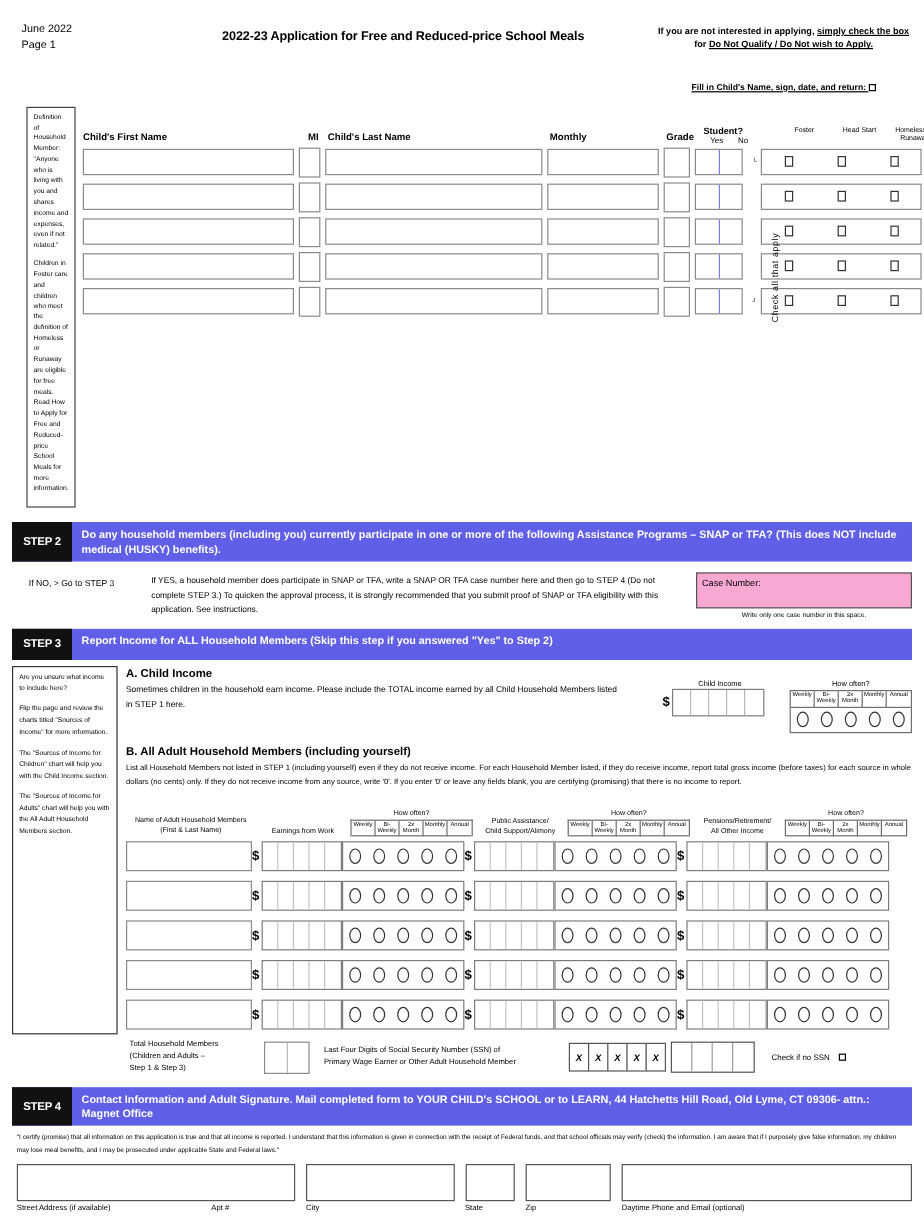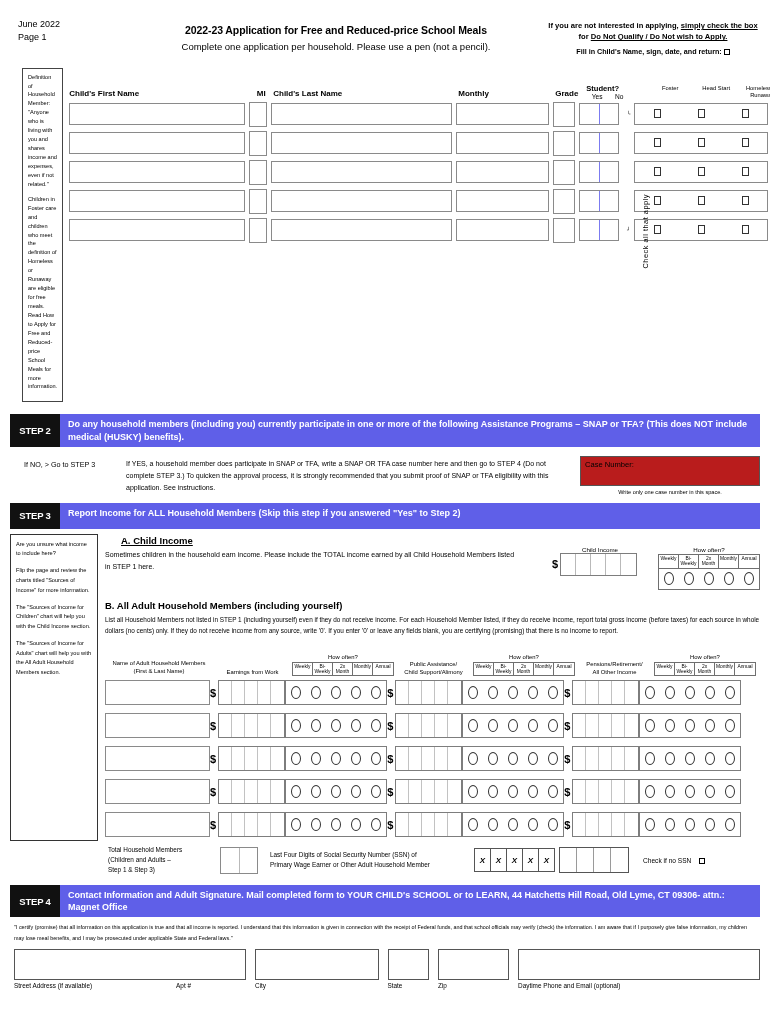--- a/index.html
+++ b/index.html
@@ -17,21 +17,21 @@
 
   
   .hdr { display:flex; padding:18px 8px 4px 18px; align-items:flex-start;justify-content:space-between; }
   .hdr-left { width:110px; font-size:9px; line-height:1.45; }
   .hdr-mid { flex:1; text-align:center; padding-top:6px; }
   .hdr-title { font-size:10.5px; font-weight:bold; letter-spacing:-0.1px; }
   .hdr-sub { font-size:9.5px; margin-top:5px; }
   .hdr-right { width:218px; text-align:center; font-size:7.6px; font-weight:bold;
                line-height:1.5; padding-top:2px; }
   .hdr-right .u { text-decoration:underline; }
-  .hdr-right .fill { margin-top:4px; font-size:7.2px; }
+  .hdr-right .fill { margin-top:25px; font-size:7.2px;text-decoration:underline; }
   .cbx { display:inline-block; width:6px; height:6px; border:1.3px solid #000;
          vertical-align:-1px; background:#fff; }
 
   
   .stepbar { display:flex; align-items:stretch; background:#5f5fe8; margin:0 10px; min-height:26px; }
   .stepbox { width:50px; background:#111; color:#fff; font-size:9.5px; font-weight:bold;
              display:flex; align-items:center; justify-content:center; flex:none; letter-spacing:-0.2px;}
   .steptxt { flex:1; color:#fff; font-weight:bold; font-size:9px; line-height:1.35;
              padding:4px 6px 4px 8px; }
 
@@ -68,29 +68,29 @@
   .bracket { width:11px; display:flex; align-items:center; justify-content:center;
              font-size:5.6px; }
   .vert { writing-mode:vertical-rl; transform:rotate(180deg); font-size:7.4px; letter-spacing:0.5px;
           white-space:nowrap; }
 
   
   .s2 { display:flex; margin:3px 10px 0 10px; align-items:flex-start; }
   .s2a { width:112px; font-size:7.2px; padding:10px 4px 0 14px; }
   .s2b { flex:1; font-size:7px; line-height:1.75; padding:8px 8px 0 4px; }
   .s2c { width:180px; padding-top:6px; }
-  .casebox { border:1px solid #555; height:30px; font-size:7.6px; padding:3px 4px; background:#b91c1c; }
+  .casebox { border:1px solid #555; height:30px; font-size:7.6px; padding:3px 4px; background:#f9a8d4; }
   .casenote { text-align:center; font-size:5.6px; margin-top:3px; }
 
   
   .s3 { display:flex; margin:5px 10px 0 10px; }
   .s3side { width:88px; border:1px solid #333; padding:5px 5px; font-size:5.6px; line-height:1.75; }
   .s3side p { margin:0 0 7px 0; }
   .s3main { flex:1; margin-left:7px; }
-  .hA { font-size:9.5px; font-weight:bold; margin:1px 0 3px 16px;text-decoration:underline; }
+  .hA { font-size:9.5px; font-weight:bold; margin:1px 0 3px 0; }
   .pA { font-size:7px; line-height:1.8; margin:0; width:415px; }
   .childrow { display:flex; align-items:flex-start; margin-top:-28px; justify-content:flex-end; }
   .ci-lbl { font-size:6.2px; text-align:center; width:96px; }
   .ci-boxes { display:flex; align-items:center; }
   .dollar { font-weight:bold; font-size:11px; margin-right:2px; }
   .moneybox { display:flex; border:1px solid #7d7d7d; background:#fff; }
   .moneybox i { display:block; width:15px; height:21px; border-right:1px solid #b9b9b9; }
   .moneybox i:last-child { border-right:none; }
   .howoften { text-align:center; font-size:6.2px; margin-bottom:1px; }
   .freq { border:1px solid #6f6f6f; background:#fff; }
@@ -146,21 +146,20 @@
 
 <div class="page">
 
   <div class="hdr">
     <div class="hdr-left">
       <div>June 2022</div>
       <div>Page 1</div>
     </div>
     <div class="hdr-mid">
       <div class="hdr-title">2022-23 Application for Free and Reduced-price School Meals</div>
-      <div class="hdr-sub">Complete one application per household.  Please use a pen (not a pencil).</div>
     </div>
     <div class="hdr-right">
       <div><span>If you are not interested in applying, </span><span class="u">simply check the box</span></div>
       <div><span>for </span><span class="u">Do Not Qualify / Do Not wish to Apply.</span></div>
       <div class="fill"><span>Fill in Child's Name, sign, date, and return:</span> <span class="cbx"></span></div>
     </div>
   </div>
 
 
   <div class="s1wrap">

